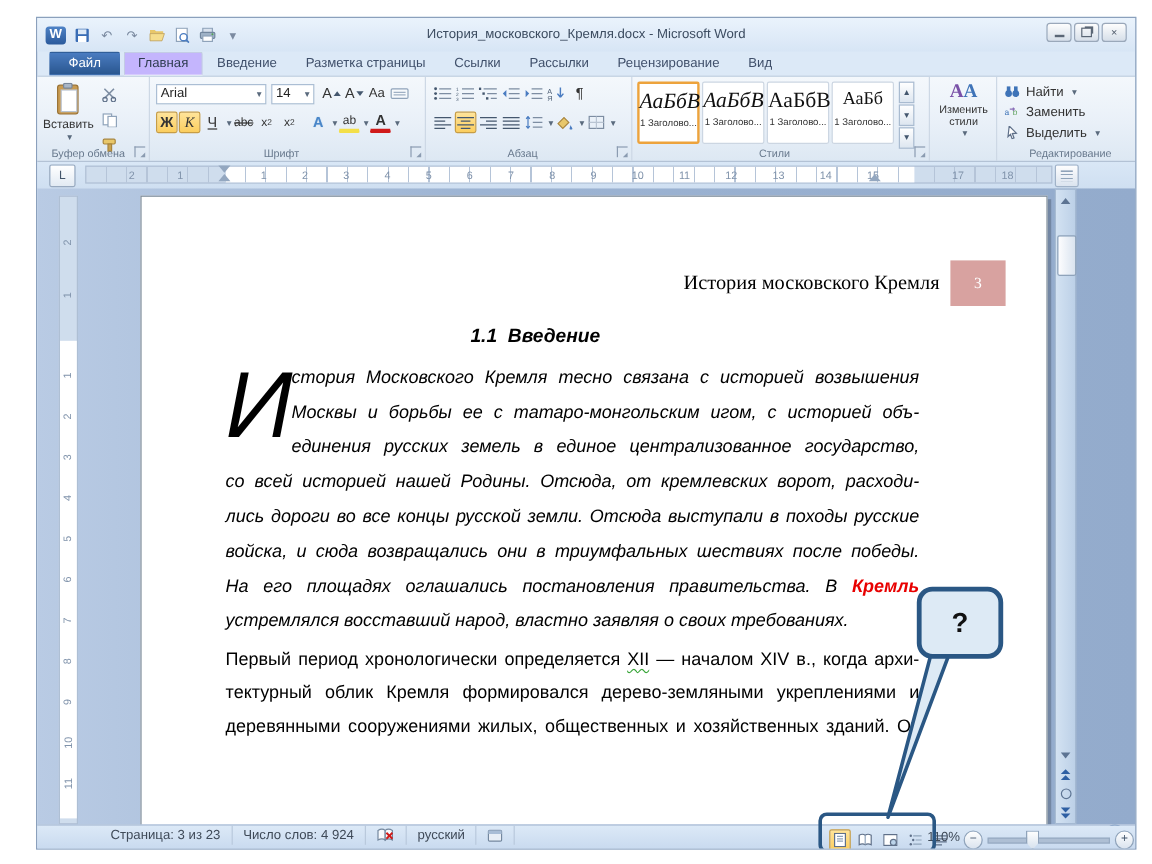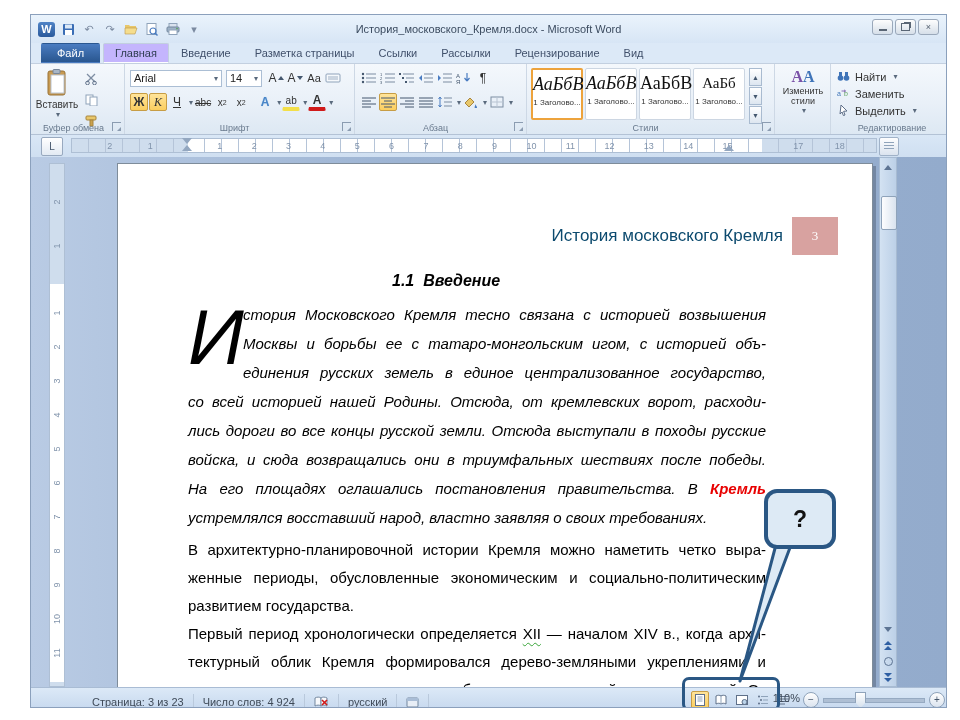--- a/index.html
+++ b/index.html
@@ -96,21 +96,21 @@
   .rtoggle i{width:10px;height:9px;background:repeating-linear-gradient(#8fa3ba 0 1px,transparent 1px 3px);display:block}
 
   
   .docarea{position:relative;height:530px;background:linear-gradient(90deg,#b9cbe4,#9db4d3 40%,#93abcc);overflow:hidden}
   .vruler{position:absolute;left:18px;top:6px;width:16px;height:524px;background:#cfdded;border:1px solid #aebfd4;box-sizing:border-box;font-size:9px;color:#8093ab}
   .vseg{display:flex;flex-direction:column;justify-content:space-evenly;align-items:center}
   .vseg span{transform:rotate(-90deg);display:block}
   .vwhite{background:#fff}
   .page{position:absolute;left:86px;top:6px;width:754px;height:524px;background:#fff;border:1px solid #7e8c9a;box-shadow:3px 3px 0 rgba(55,65,85,.35)}
   .hdrrow{position:absolute;top:52px;left:0;right:34px;height:40px;display:flex;justify-content:flex-end;align-items:center;gap:9px}
-  .hdrtext{font-family:Liberation Sans, sans-serif;font-size:17px;color:#0c4a6e}
+  .hdrtext{font-family:Liberation Serif, serif;font-size:17px;color:#000000}
   .pgnum{width:46px;height:38px;background:#d8a2a0;color:#fff;font-family:"Liberation Serif",serif;font-size:13px;display:flex;align-items:center;justify-content:center}
   .pbody{position:absolute;left:70px;top:106px;width:578px;font-size:15px;color:#000}
   .h2{font-weight:bold;font-style:italic;font-size:16px;white-space:pre;padding-left:204px;line-height:22px;margin:0 0 8px}
   .jl{line-height:29px;text-align:justify;text-align-last:justify}
   .jl.end{text-align-last:left}
   .p1{font-style:italic;margin-bottom:4px}
   .dcap{float:left;width:50px;height:85px;font-size:78px;line-height:74px;font-style:italic;margin-right:5px}
   .redw{color:#e80000;font-weight:bold}
   .p2 .jl,.p3 .jl{line-height:28px}
   .wavy{text-decoration:underline wavy #3aa63a 1px;text-underline-offset:3px}
@@ -120,21 +120,21 @@
   .tri-up{border-left:4px solid transparent;border-right:4px solid transparent;border-bottom:5px solid #5d7493}
   .tri-dn{border-left:4px solid transparent;border-right:4px solid transparent;border-top:5px solid #5d7493}
   .dbl{display:flex;flex-direction:column;gap:1px;align-items:center}
   .dbl i{border-left:4px solid transparent;border-right:4px solid transparent;display:block}
   .dbl.up i{border-bottom:4px solid #2e5fa3}
   .dbl.dn i{border-top:4px solid #2e5fa3}
   .sthumb{position:absolute;left:1px;top:38px;width:14px;height:32px;background:linear-gradient(90deg,#fdfdfe,#d9e3ef);border:1px solid #8fa3ba;border-radius:2px}
   .circ{width:7px;height:7px;border:1px solid #5d7493;border-radius:50%}
 
   
-  .status{height:22px;background:linear-gradient(#dce9f7,#c6d8ee);border-top:1px solid #a9bcd4;display:flex;align-items:flex-end;font-size:11px;color:#3f4a58;position:relative}
+  .status{height:22px;background:linear-gradient(#dce9f7,#c6d8ee);border-top:1px solid #a9bcd4;display:flex;align-items:flex-start;font-size:11px;color:#3f4a58;position:relative}
   .seg{padding:0 9px;border-right:1px solid #b9c9dc;height:16px;display:flex;align-items:center;gap:5px;white-space:nowrap}
   .seg:first-child{margin-left:52px}
   .views{position:absolute;left:660px;top:3px;display:flex;gap:3px}
   .vbtn{width:16px;height:16px;border:1px solid transparent;border-radius:2px;display:flex;align-items:center;justify-content:center}
   .vbtn.on{background:linear-gradient(#ffe49a,#fbce5f);border-color:#c79d45}
   .zoomlbl{position:absolute;left:737px;top:4px;width:32px;text-align:right}
   .zbtn{position:absolute;top:4px;width:14px;height:14px;border:1px solid #8fa3ba;border-radius:50%;background:linear-gradient(#fefefe,#dbe4ef);display:flex;align-items:center;justify-content:center;font-size:10px;color:#44566b;line-height:1}
   .ztrack{position:absolute;left:792px;top:10px;width:100px;height:3px;background:#aebfd4;border:1px solid #96aac2}
   .zthumb{position:absolute;left:824px;top:4px;width:9px;height:14px;background:linear-gradient(#fefefe,#d7e2ee);border:1px solid #8fa3ba;clip-path:polygon(0 0,100% 0,100% 62%,50% 100%,0 62%)}
 
@@ -564,26 +564,20 @@
           <div class="jl">стория Московского Кремля тесно связана с историей возвышения</div>
               <div class="jl">Москвы и борьбы ее с татаро-монгольским игом, с историей объ-</div>
               <div class="jl">единения русских земель в единое централизованное государство,</div>
               <div class="jl">со всей историей нашей Родины. Отсюда, от кремлевских ворот, расходи-</div>
               <div class="jl">лись дороги во все концы русской земли. Отсюда выступали в походы русские</div>
               <div class="jl">войска, и сюда возвращались они в триумфальных шествиях после победы.</div>
             </div>
           <div class="jl"><span>На его площадях оглашались постановления правительства. В </span><span class="redw">Кремль</span></div>
           <div class="jl end">устремлялся восставший народ, властно заявляя о своих требованиях.</div>
         </div>
-        <div class="p2">
-
-        <div class="jl">В архитектурно-планировочной истории Кремля можно наметить четко выра-</div>
-            <div class="jl">женные периоды, обусловленные экономическим и социально-политическим</div>
-            <div class="jl end">развитием государства.</div>
-          </div>
         <div class="p3">
           <div class="jl"><span>Первый период хронологически определяется </span><span class="wavy">XII</span><span> — началом XIV в., когда архи-</span></div>
           <div>
 
           <div class="jl">тектурный облик Кремля формировался дерево-земляными укреплениями и</div>
               <div class="jl">деревянными сооружениями жилых, общественных и хозяйственных зданий. От</div>
             </div>
 
         </div>
       </div>

